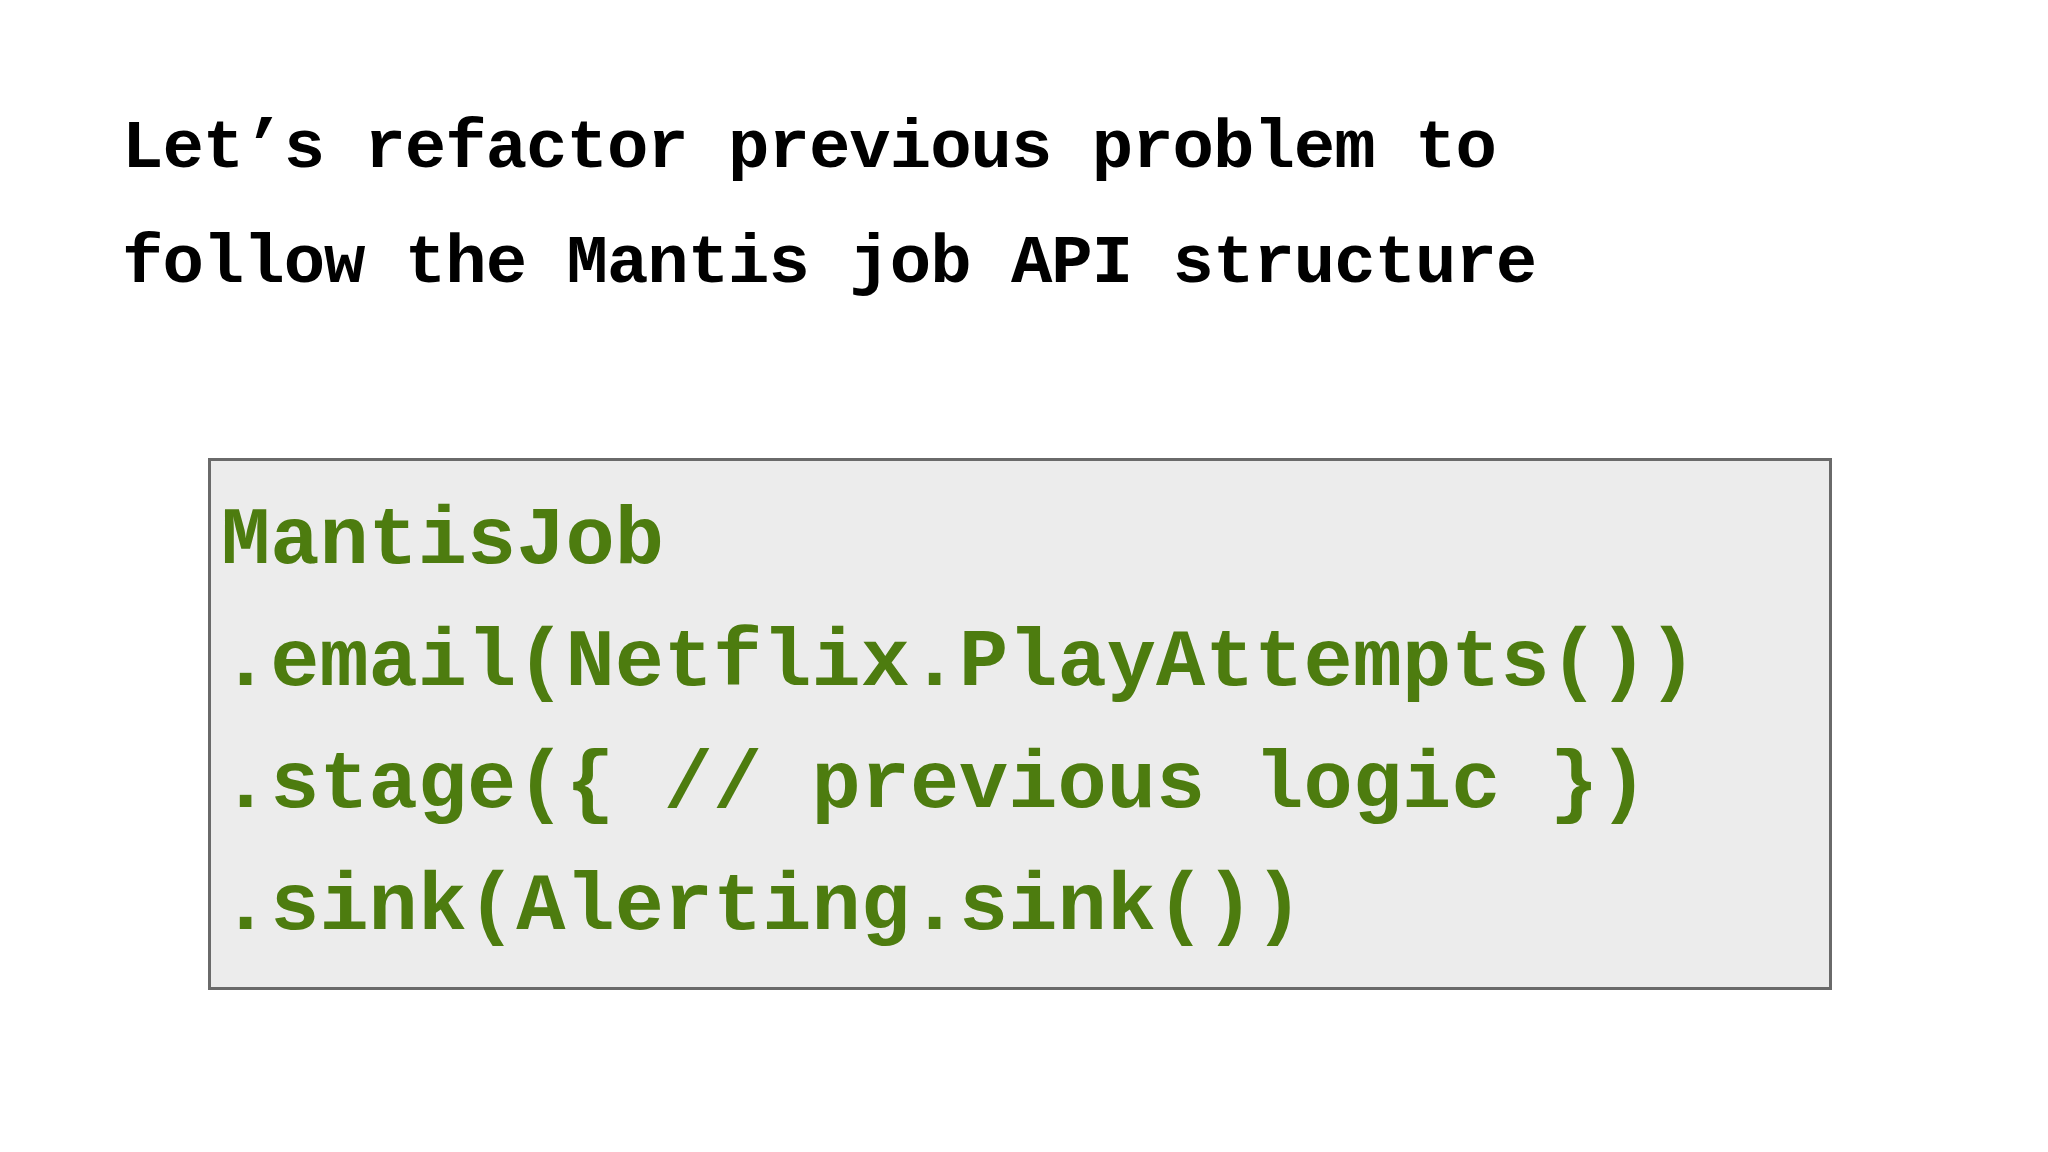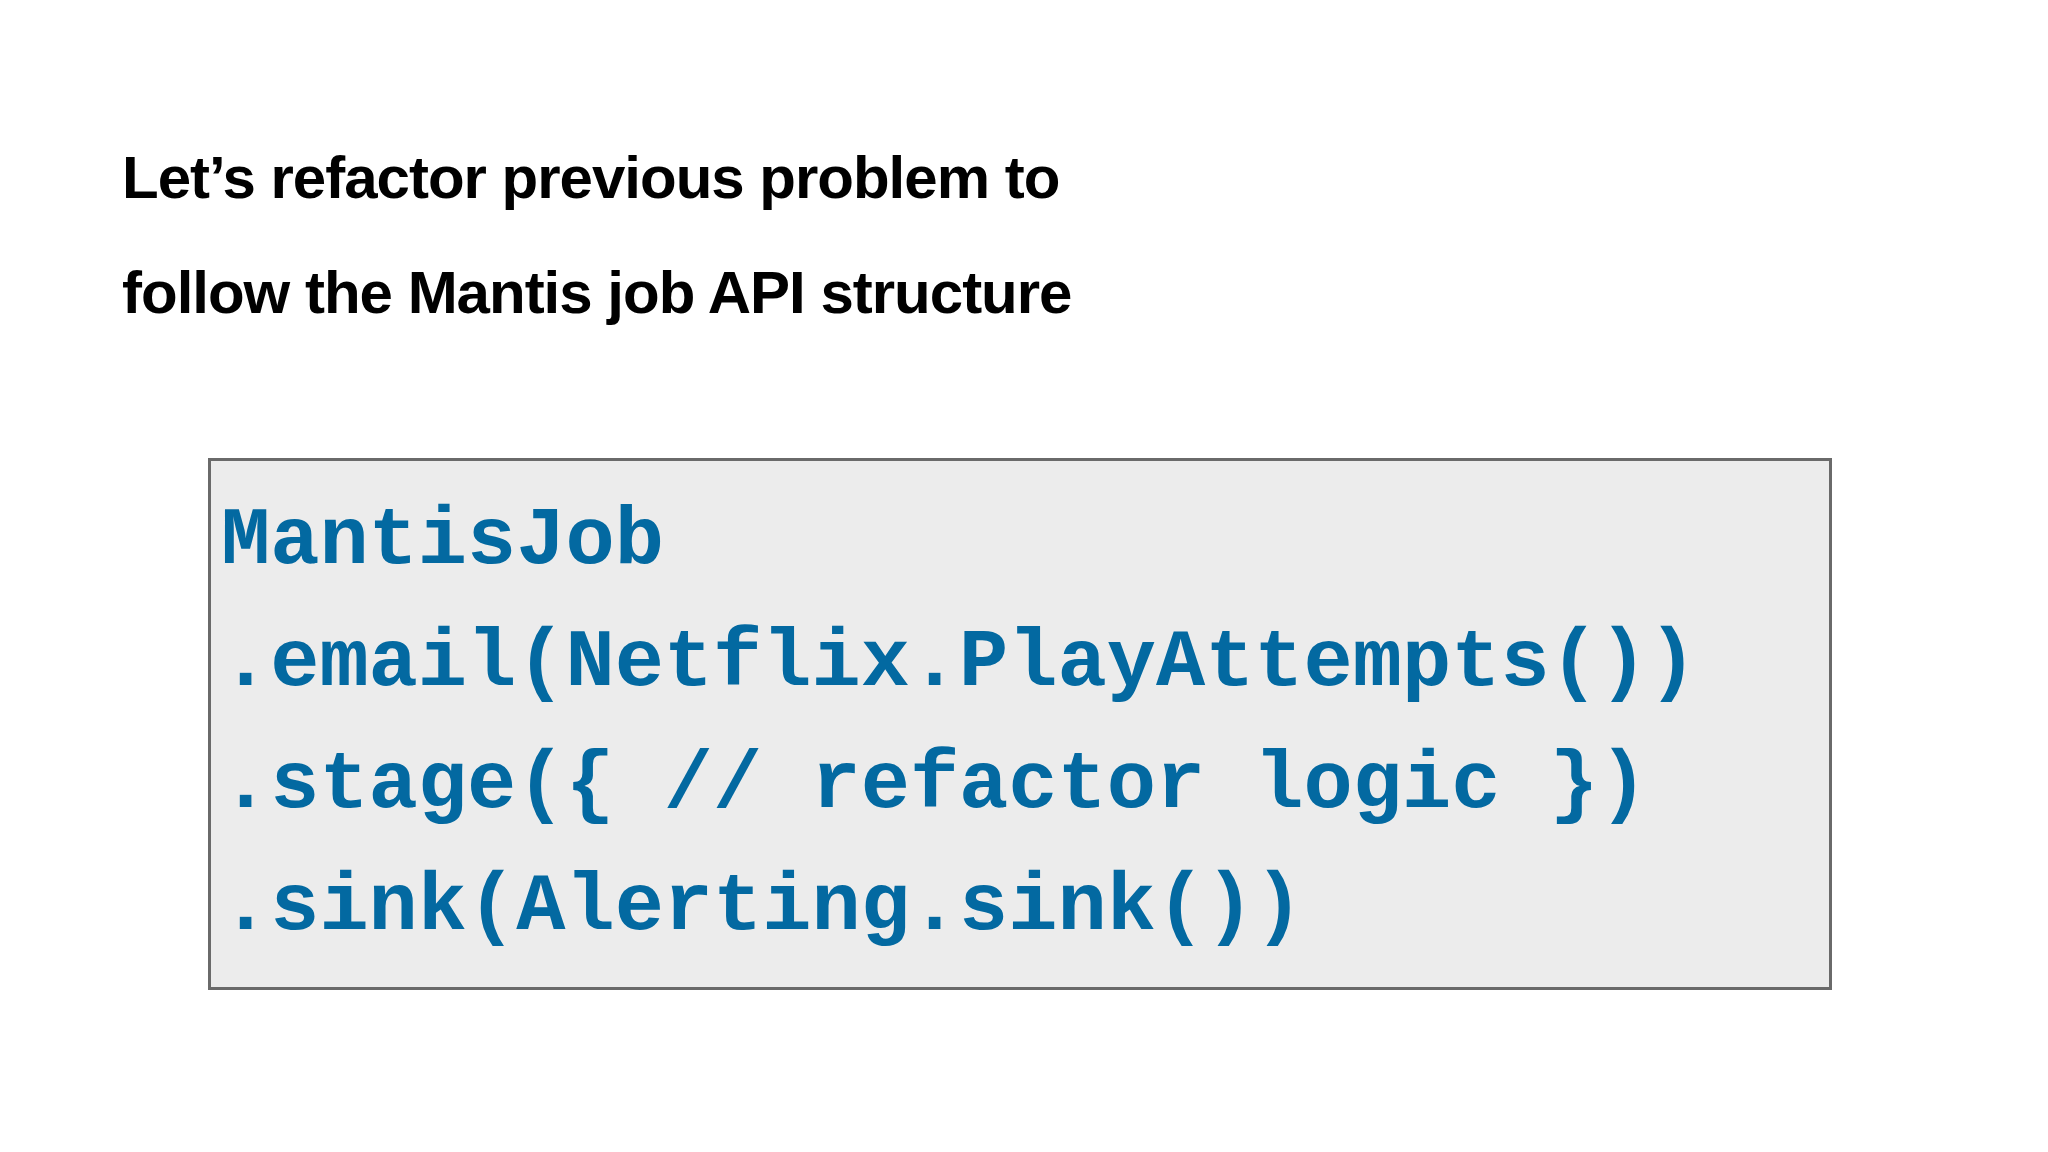--- a/index.html
+++ b/index.html
@@ -11,25 +11,25 @@
     position: relative;
     width: 2048px;
     height: 1152px;
     background: #ffffff;
     overflow: hidden;
     font-family: "Liberation Sans", sans-serif;
   }
   .title {
     position: absolute;
     left: 122px;
-    top: 80px;
+    top: 46px;
     width: 1800px;
-    font-family: Liberation Sans, sans-serif;
+    font-family: Liberation Mono, monospace;
     font-weight: bold;
-    font-size: 60px;
+    font-size: 69px;
     line-height: 115px;
     color: #000000;
     letter-spacing: -1px;
   }
   .title .line {
     display: block;
     white-space: nowrap;
   }
   .code-box {
     position: absolute;
@@ -40,34 +40,34 @@
     box-sizing: border-box;
     background: #ececec;
     border: 3px solid #6a6a6a;
     padding: 20px 8px 0 10px;
   }
   .code-line {
     font-family: "Liberation Mono", "DejaVu Sans Mono", monospace;
     font-weight: bold;
     font-size: 82px;
     line-height: 122px;
-    color: #0369a1;
+    color: #4d7c0f;
     white-space: pre;
   }
 </style>
 </head>
 <body>
 
 <div class="slide">
 
   <h1 class="title">
     <span class="line">Let’s refactor previous problem to</span>
     <span class="line">follow the Mantis job API structure</span>
   </h1>
 
   <div class="code-box">
     <div class="code-line">MantisJob</div>
     <div class="code-line">.email(Netflix.PlayAttempts())</div>
-    <div class="code-line">.stage({ // refactor logic })</div>
+    <div class="code-line">.stage({ // previous logic })</div>
     <div class="code-line">.sink(Alerting.sink())</div>
   </div>
 
 </div>
 
 </body></html>

